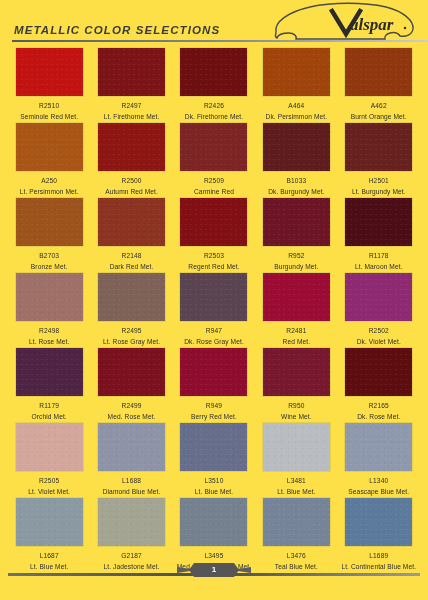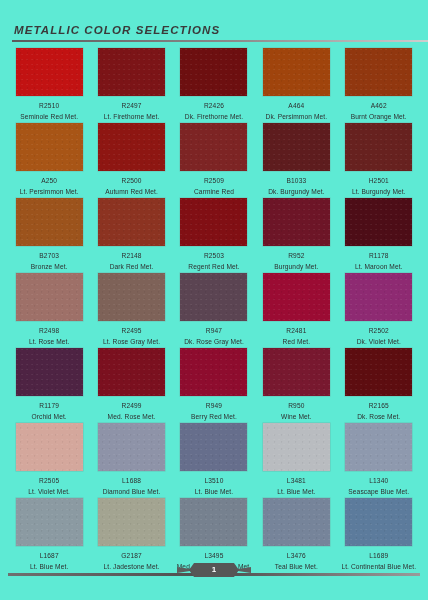--- a/index.html
+++ b/index.html
@@ -10,21 +10,21 @@
     width: 428px;
     height: 600px;
     background: #ffffff;
     font-family: "Liberation Sans", sans-serif;
     overflow: hidden;
   }
   .page {
     position: relative;
     width: 428px;
     height: 600px;
-    background: #5eead4;
+    background: #fde047;
     box-sizing: border-box;
     padding: 0 8px;
     overflow: hidden;
   }
 
   
   .header {
     position: relative;
     height: 44px;
   }
@@ -165,20 +165,30 @@
   }
 </style>
 </head>
 <body>
 
 <div class="page">
 
   <div class="header">
     <div class="title">METALLIC COLOR SELECTIONS</div>
     <div class="title-rule"></div>
+    <div class="logo">
+      <svg viewBox="0 0 150 42" width="150" height="42">
+        <path d="M8 32 C6 22 20 12 42 7 C64 2 96 2 118 7 C134 11 146 20 145 29 C144 35 138 37 132 36
+                 C130 33 126 32 122 33 C118 34 116 37 117 39 L28 39 C29 36 26 33 21 33 C15 33 10 35 9 38
+                 C6 37 8 34 8 32 Z" fill="none" stroke="#4a4a4a" stroke-width="1.4"></path>
+        <path d="M64 11 L78 34 L92 11" fill="none" stroke="#2b2b2b" stroke-width="4.5" stroke-linecap="square" stroke-linejoin="miter"></path>
+        <text x="82" y="30" font-family="'Liberation Serif', serif" font-size="17" font-style="italic" font-weight="bold" fill="#2b2b2b">alspar</text>
+        <circle cx="137" cy="28" r="1.2" fill="#2b2b2b"></circle>
+      </svg>
+    </div>
   </div>
 
   <div class="grid">
       <div class="row">
         <div class="cell">
           <div class="swatch" style="background: rgb(194, 18, 18);"></div>
           <div class="code">R2510</div>
           <div class="cname">Seminole Red Met.</div>
         </div>
         <div class="cell">

